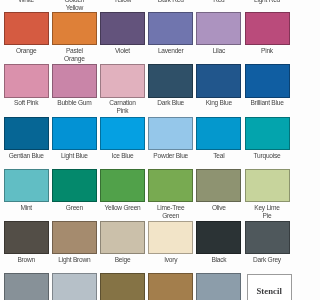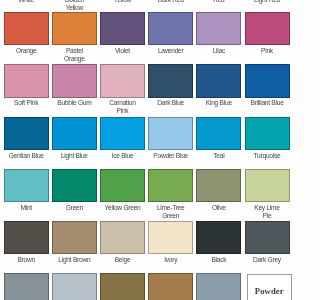--- a/index.html
+++ b/index.html
@@ -279,16 +279,16 @@
     <div class="cell" style="left: 148.18px; top: 272.8px; width: 45px;">
       <div class="swatch" style="width: 45px; height: 33.5px; background: rgb(163, 126, 76); border: 1px solid rgb(114, 88, 53);"></div>
 
     </div>
     <div class="cell" style="left: 196.34px; top: 272.8px; width: 45px;">
       <div class="swatch" style="width: 45px; height: 33.5px; background: rgb(140, 157, 170); border: 1px solid rgb(98, 109, 118);"></div>
 
     </div>
     <div class="cell stencil" style="left: 247px; top: 274px; width: 44.5px;">
       <div class="stencil-box" style="width: 44.5px; height: 35.5px; background: rgb(255, 255, 255); border-color: rgb(155, 155, 155);"></div>
-      <div class="stencil-text" style="width: 44.5px; top: 12.2px;">Powder</div>
+      <div class="stencil-text" style="width: 44.5px; top: 12.2px;">Stencil</div>
     </div>
   </div>
 </div>
 
 </body></html>

